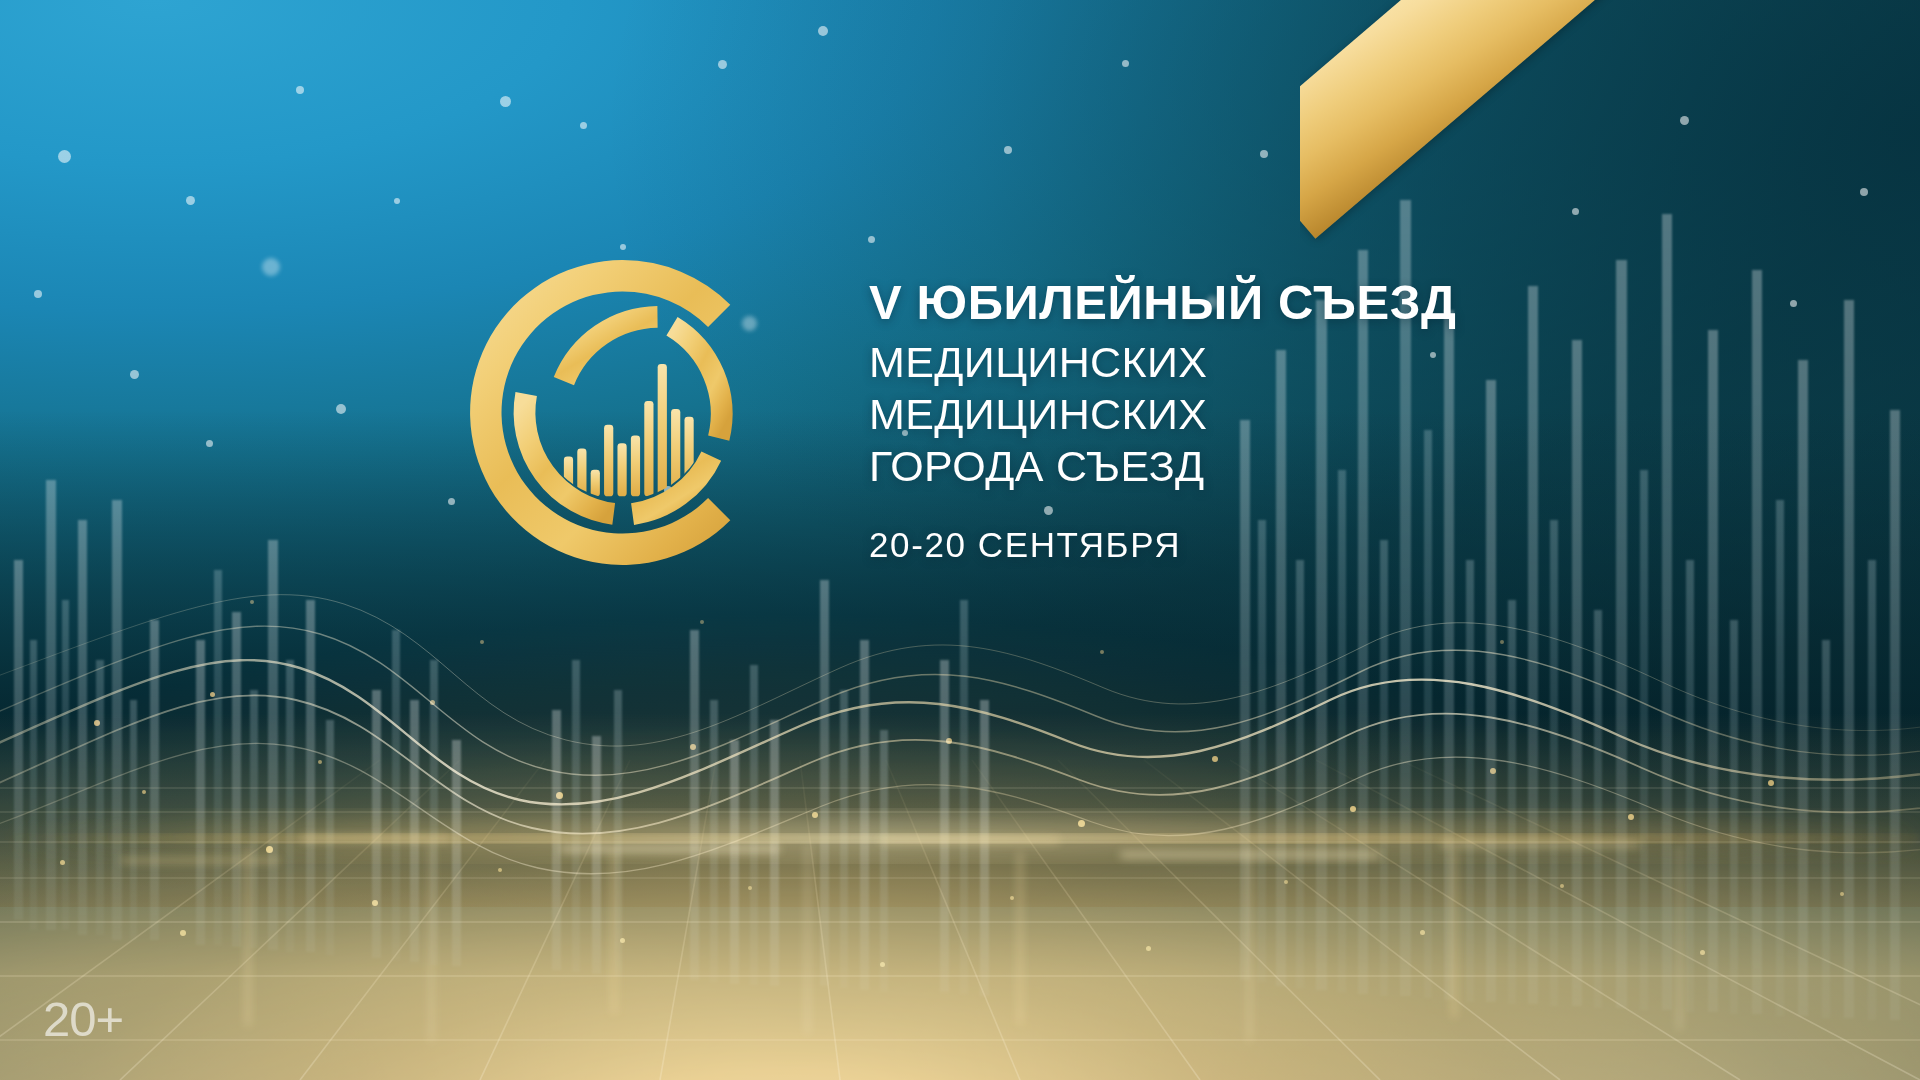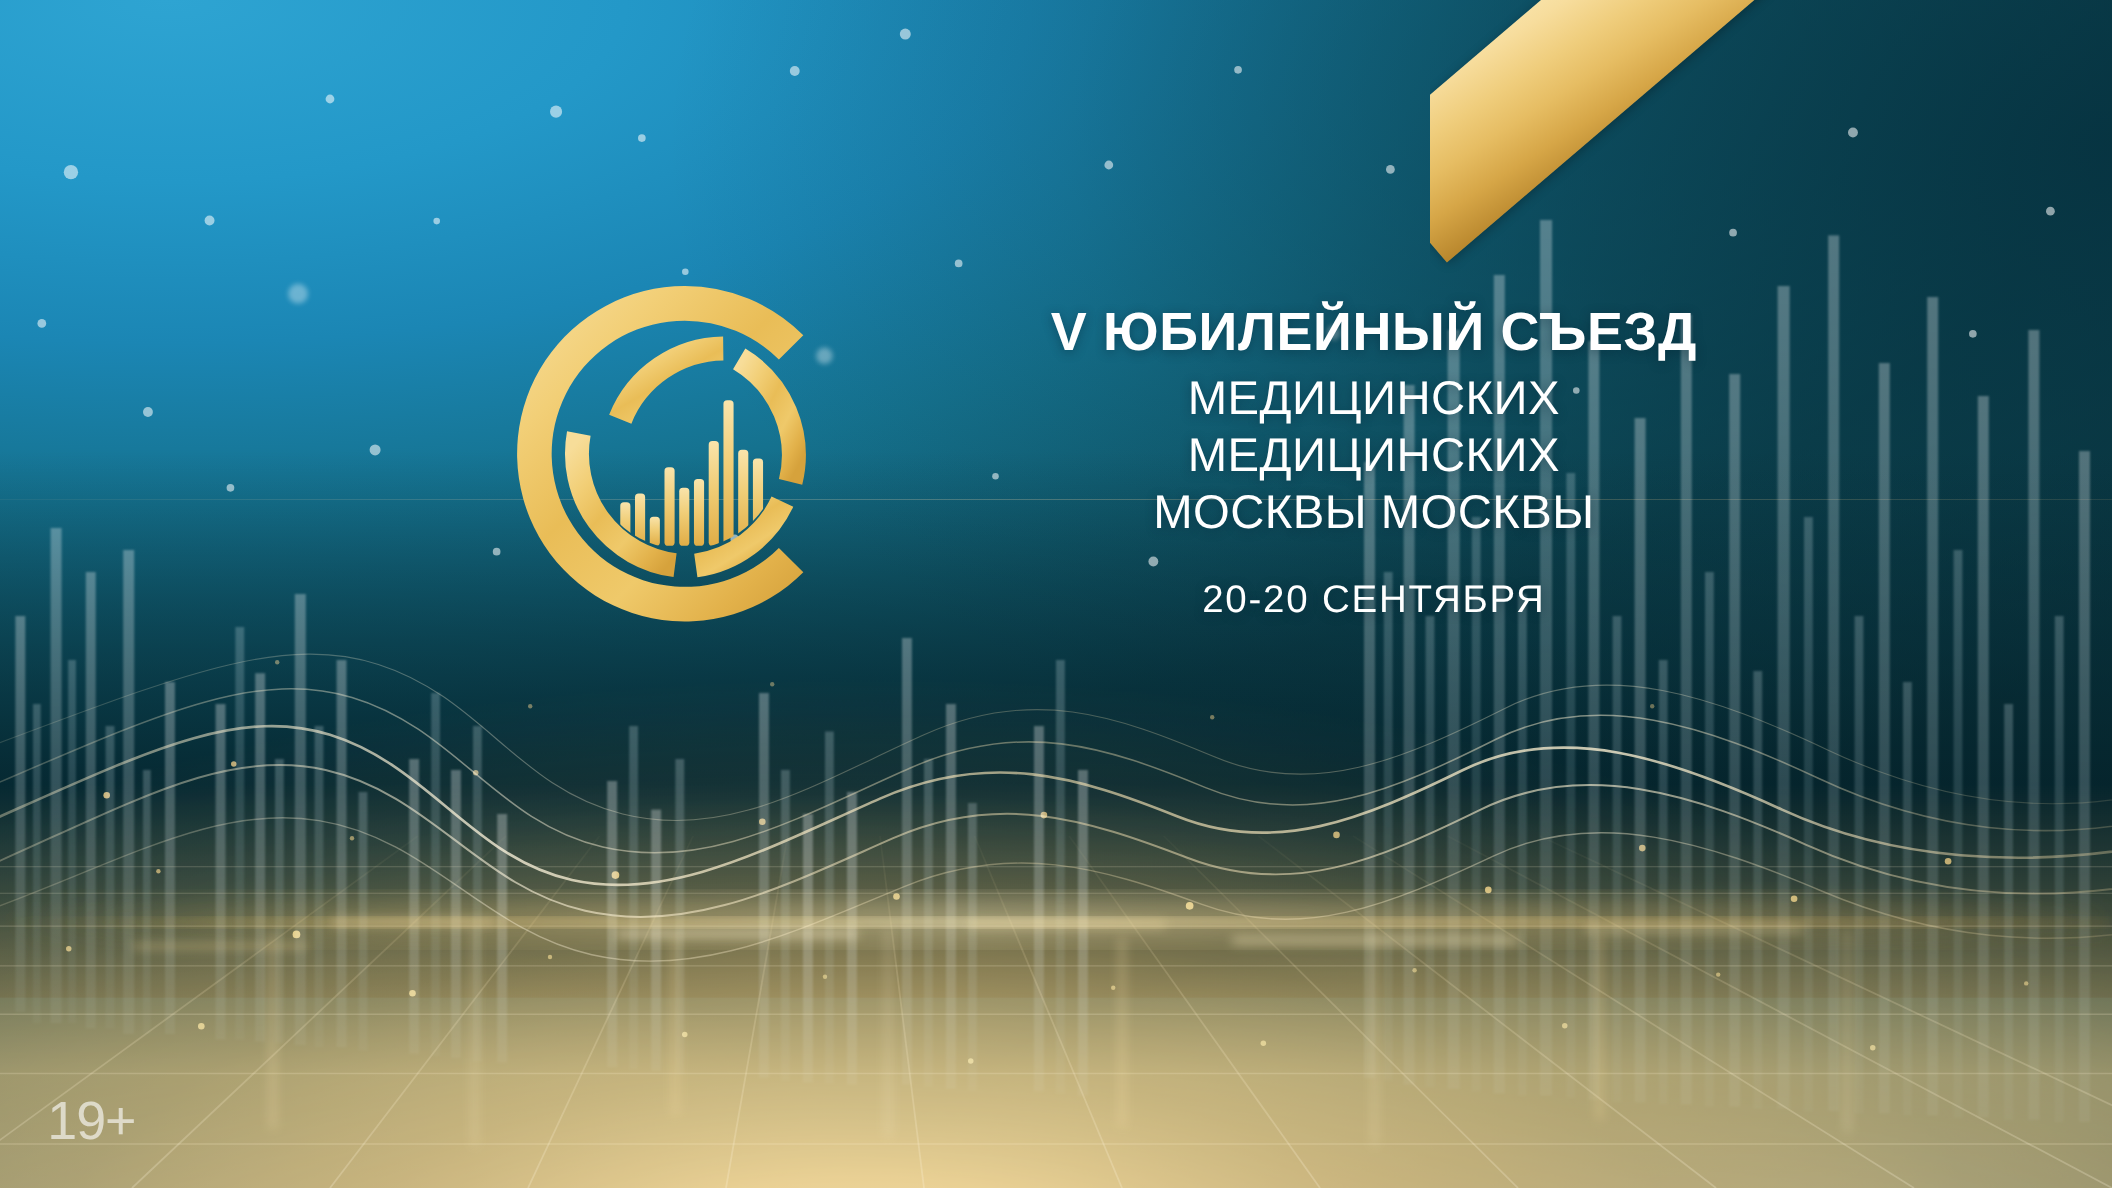--- a/index.html
+++ b/index.html
@@ -8,21 +8,20 @@
     width:1920px; height:1080px; overflow:hidden;
     background:#0a1a20;
     font-family:"Liberation Sans","DejaVu Sans",sans-serif;
   }
 
   #stage{
     position:relative;
     width:1920px; height:1080px;
     overflow:hidden;
     isolation:isolate;
-    text-align:center;
   }
 
   
   .bg-base{
     position:absolute; inset:0;
     background:
       radial-gradient(120% 85% at 8% 0%, #2ea4d2 0%, #2398c8 18%, #1b86b4 34%, #15728f 50%, #115c6f 64%, #0d4450 78%, #0b333a 100%);
   }
   
   .bg-right-dark{
@@ -459,27 +458,27 @@
         <rect x="290" y="255.76" width="11" height="44.24" rx="4"></rect>
         <rect x="306" y="239.96" width="11" height="60.04" rx="4"></rect>
         <rect x="322" y="224.16" width="11" height="75.84" rx="4"></rect>
       </g>
   </svg>
 
   <div class="titleblock">
     <div class="t-line t-main">V ЮБИЛЕЙНЫЙ СЪЕЗД</div>
     <div class="t-line t-sub">МЕДИЦИНСКИХ</div>
     <div class="t-line t-sub">МЕДИЦИНСКИХ</div>
-    <div class="t-line t-sub">МОСКВЫ МОСКВЫ</div>
+    <div class="t-line t-sub">ГОРОДА СЪЕЗД</div>
     <div class="t-line t-date">20-20 СЕНТЯБРЯ</div>
   </div>
 
   <div class="ribbon-wrap">
     <div class="ribbon">
       
     </div>
   </div>
 
   <div class="footer">
-    <span class="age">19+</span>
+    <span class="age">20+</span>
   </div>
 
 </div>
 
 </body></html>

